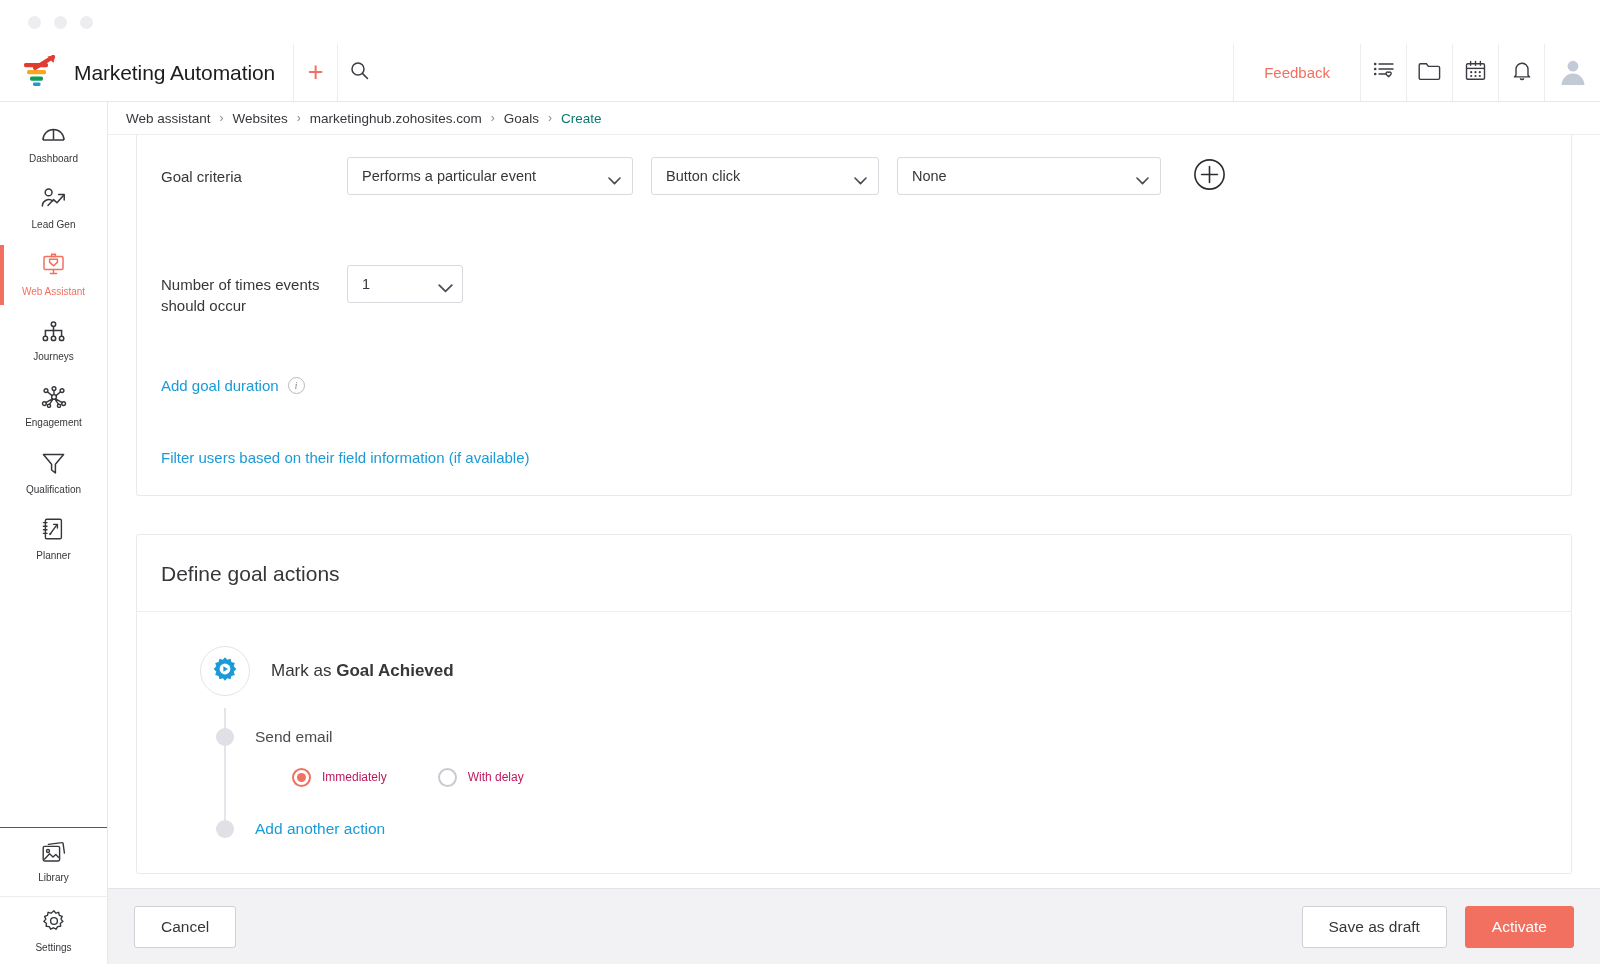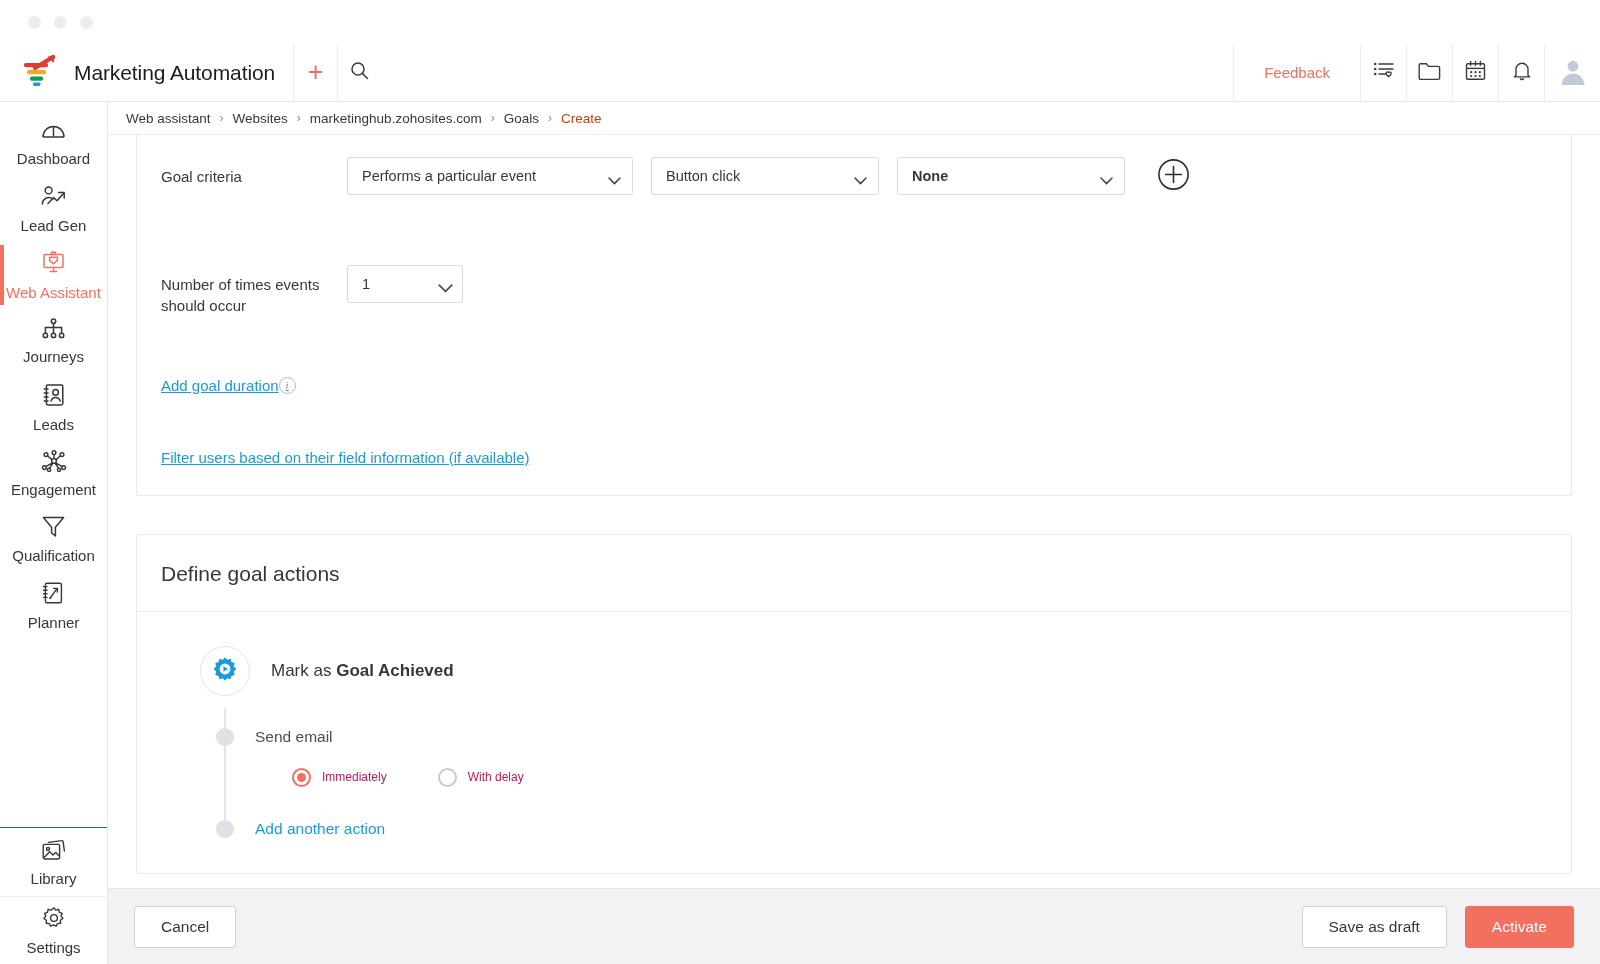--- a/index.html
+++ b/index.html
@@ -77,42 +77,42 @@
     position: relative;
   }
   .nav-top { padding-top: 8px; }
   .nav-item {
     height: 66px;
     display: flex; flex-direction: column;
     align-items: center; justify-content: center;
     gap: 6px; cursor: pointer; position: relative;
     color: #35373b;
   }
-  .nav-item .lbl { font-size: 15px; line-height: 1; }
+  .nav-item .lbl { font-size: 10px; line-height: 1; }
   .nav-item.active { color: #f2705f; }
   .nav-item.active::before {
     content: ""; position: absolute; left: 0; top: 3px; bottom: 3px;
     width: 4px; background: #f2705f;
   }
   .nav-bottom { margin-top: auto; border-top: 1px solid #15803d; }
   .nav-bottom .nav-item { height: 68px; }
   .nav-bottom .nav-item + .nav-item { border-top: 1px solid #ededf0; }
 
   
   .main-col { flex: 1; display: flex; flex-direction: column; min-width: 0; background:#fff; }
   .breadcrumb {
     height: 33px; flex: 0 0 33px;
     display: flex; align-items: center;
     padding-left: 18px; gap: 9px;
     font-size: 13.5px; color: #35373b;
     border-bottom: 1px solid #ededf0;
     background: #ffffff;
   }
   .crumb { cursor: pointer; white-space: nowrap; }
-  .crumb.current { color: #c2410c; cursor: default; }
+  .crumb.current { color: #0f766e; cursor: default; }
   .crumb-sep { color: #8c8c92; font-size: 12px; }
 
   .scroll-area {
     flex: 1; overflow: hidden;
     padding: 0 28px;
     background: #ffffff;
     position: relative;
   }
 
   .card {
@@ -150,28 +150,28 @@
     cursor: pointer;
     white-space: nowrap;
   }
   .select .chev {
     position: absolute; right: 11px; top: 50%;
     transform: translateY(-50%);
     width: 13px; height: 8px;
   }
   .sel-w1 { width: 286px; }
   .sel-w2 { width: 228px; }
-  .sel-w3 { width: 228px; font-weight: bold; }
+  .sel-w3 { width: 264px; }
   .sel-num { width: 116px; }
 
   .add-circle { cursor: pointer; display:flex; align-items:center; }
 
   .link-blue {
     color: #1a9bd7; font-size: 15px; cursor: pointer;
-    display: inline-flex; align-items: center; gap: 0; text-decoration: underline;
+    display: inline-flex; align-items: center; gap: 9px;
   }
   .info-i {
     width: 17px; height: 17px; border-radius: 50%;
     border: 1px solid #b9b9c0; color: #8f8f97;
     font-size: 11px; display: inline-flex;
     align-items: center; justify-content: center;
     font-family: "Liberation Serif", serif; font-style: italic;
   }
 
   
@@ -385,31 +385,20 @@
             <circle cx="12.5" cy="3.2" r="2.2"></circle>
             <circle cx="4.4" cy="17.4" r="2.2"></circle>
             <circle cx="12.5" cy="17.4" r="2.2"></circle>
             <circle cx="20.6" cy="17.4" r="2.2"></circle>
             <path d="M12.5 5.6 V9.4 M4.4 15.2 V9.4 H20.6 V15.2 M12.5 9.4 V15.2" stroke-linecap="round"></path>
           </svg>
         </span>
         <span class="lbl">Journeys</span>
       </div>
 
-      <div class="nav-item">
-        <span>
-          <svg width="22" height="24" viewBox="0 0 22 24" fill="none" stroke="#35373b" stroke-width="1.5">
-            <rect x="3.4" y="2" width="16.4" height="20" rx="1.4"></rect>
-            <path d="M1.2 6 H5 M1.2 10 H5 M1.2 14 H5 M1.2 18 H5" stroke-linecap="round"></path>
-            <circle cx="12.6" cy="9.4" r="2.8"></circle>
-            <path d="M8 18 a4.8 4.8 0 0 1 9.2 0" stroke-linecap="round"></path>
-          </svg>
-        </span>
-        <span class="lbl">Leads</span>
-      </div>
 
       <div class="nav-item">
         <span>
           <svg width="26" height="22" viewBox="0 0 26 22" fill="none" stroke="#35373b" stroke-width="1.4">
             <circle cx="13" cy="11" r="2.4"></circle>
             <circle cx="5" cy="4.6" r="1.9"></circle>
               <circle cx="13" cy="2.6" r="1.9"></circle>
               <circle cx="21" cy="4.6" r="1.9"></circle>
             <circle cx="3.4" cy="17.6" r="1.9"></circle>
               <circle cx="22.6" cy="17.6" r="1.9"></circle>

